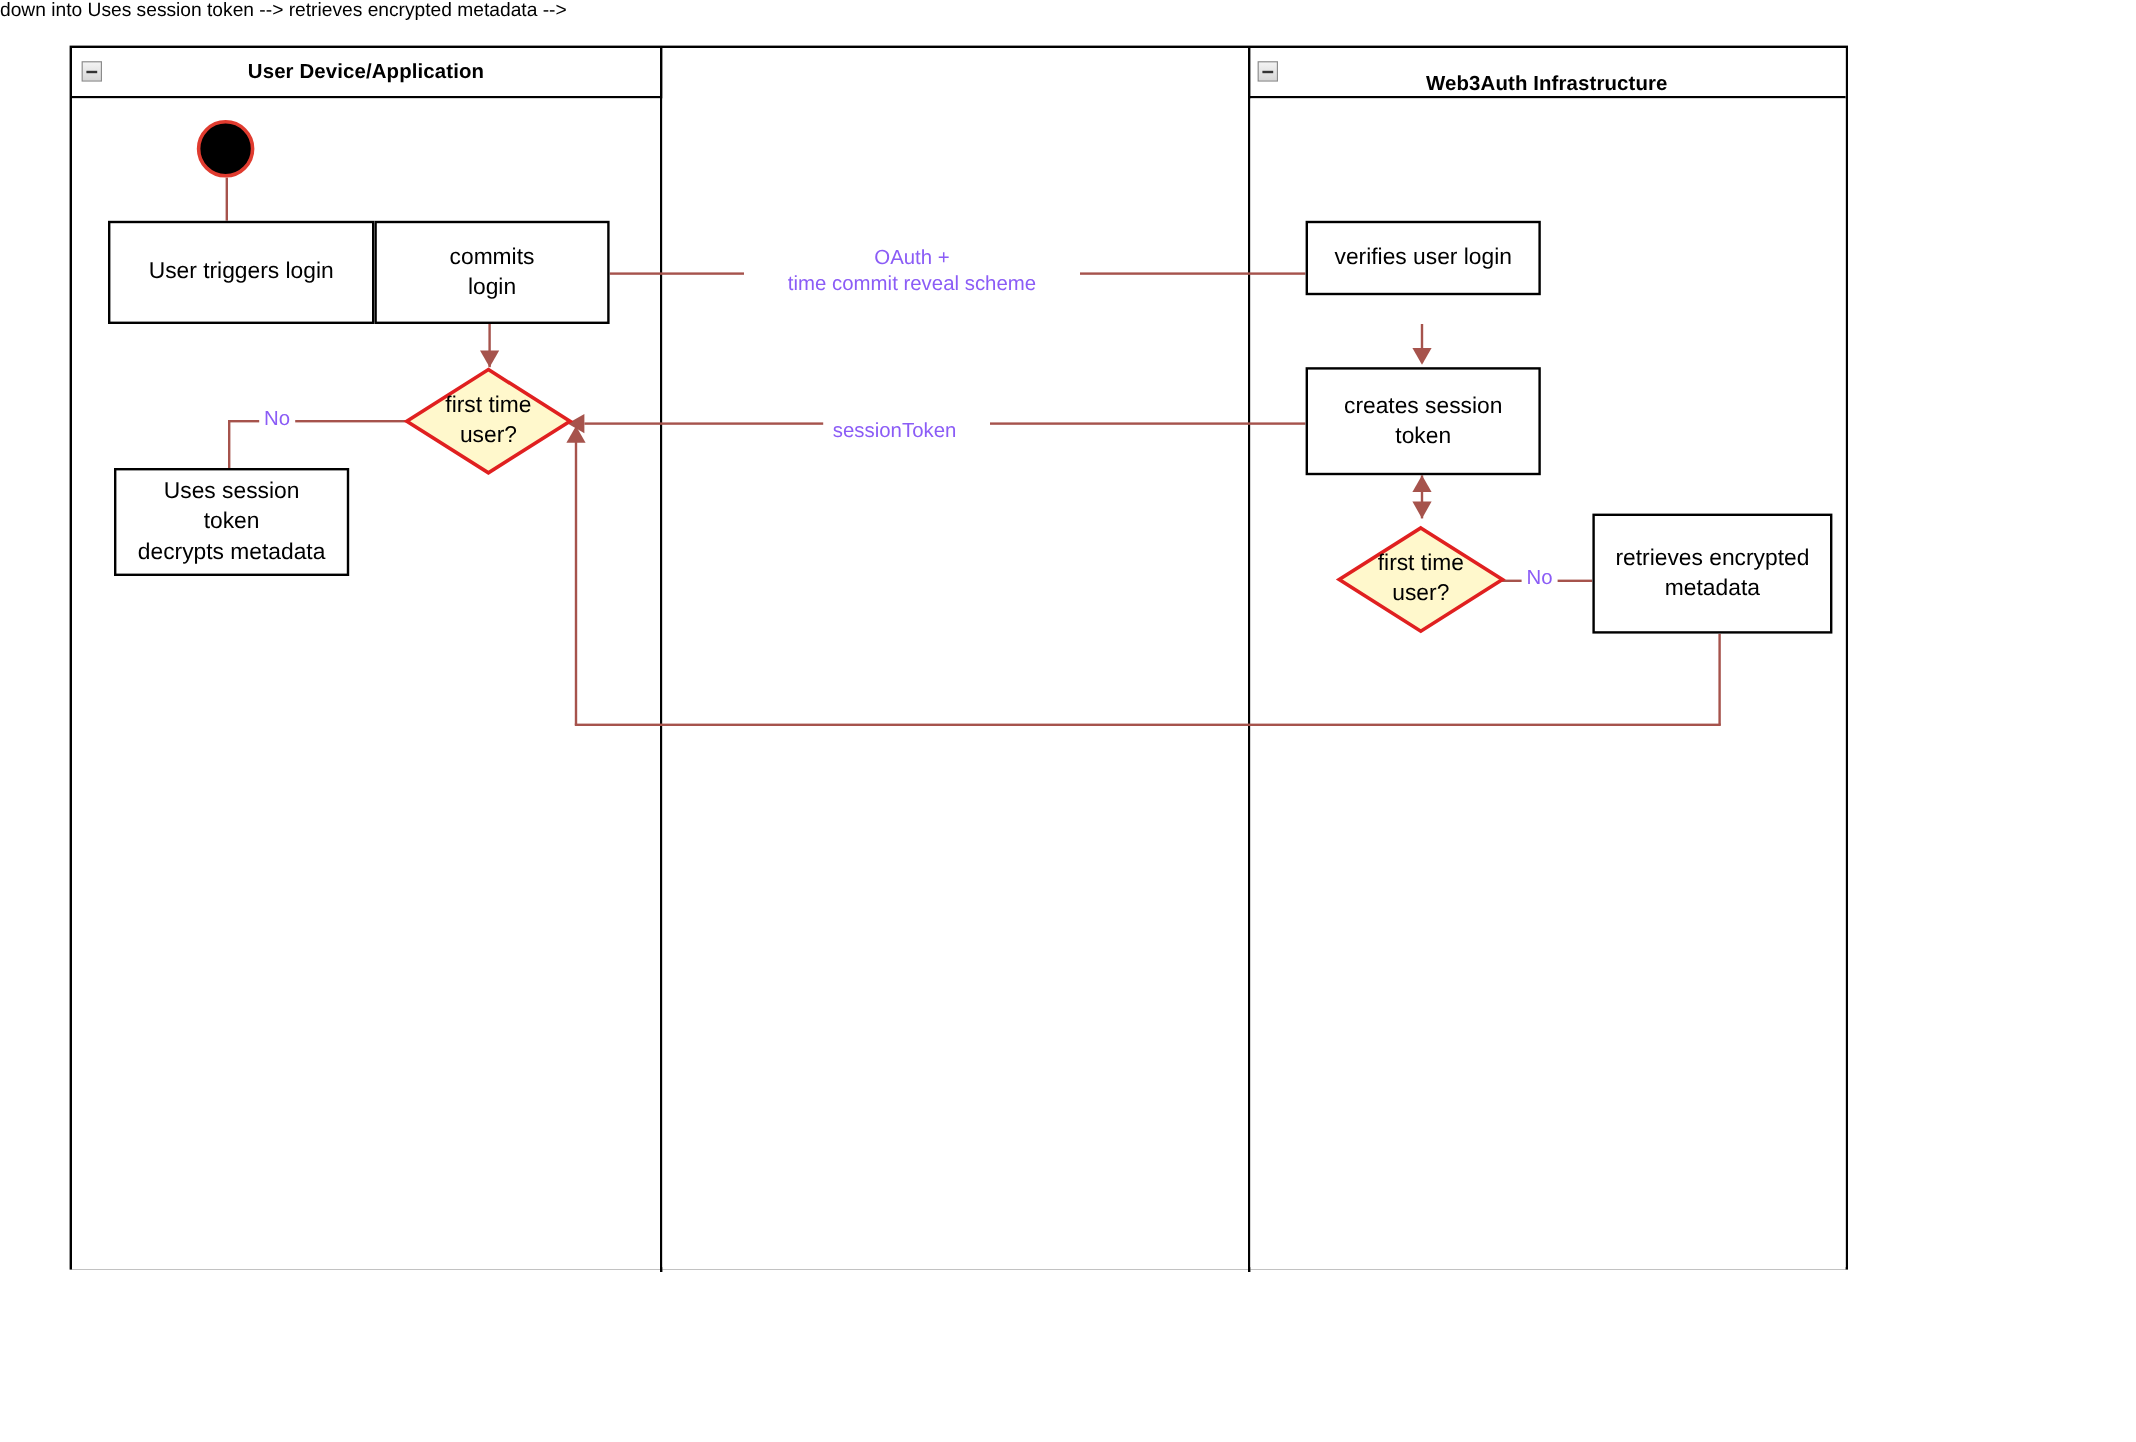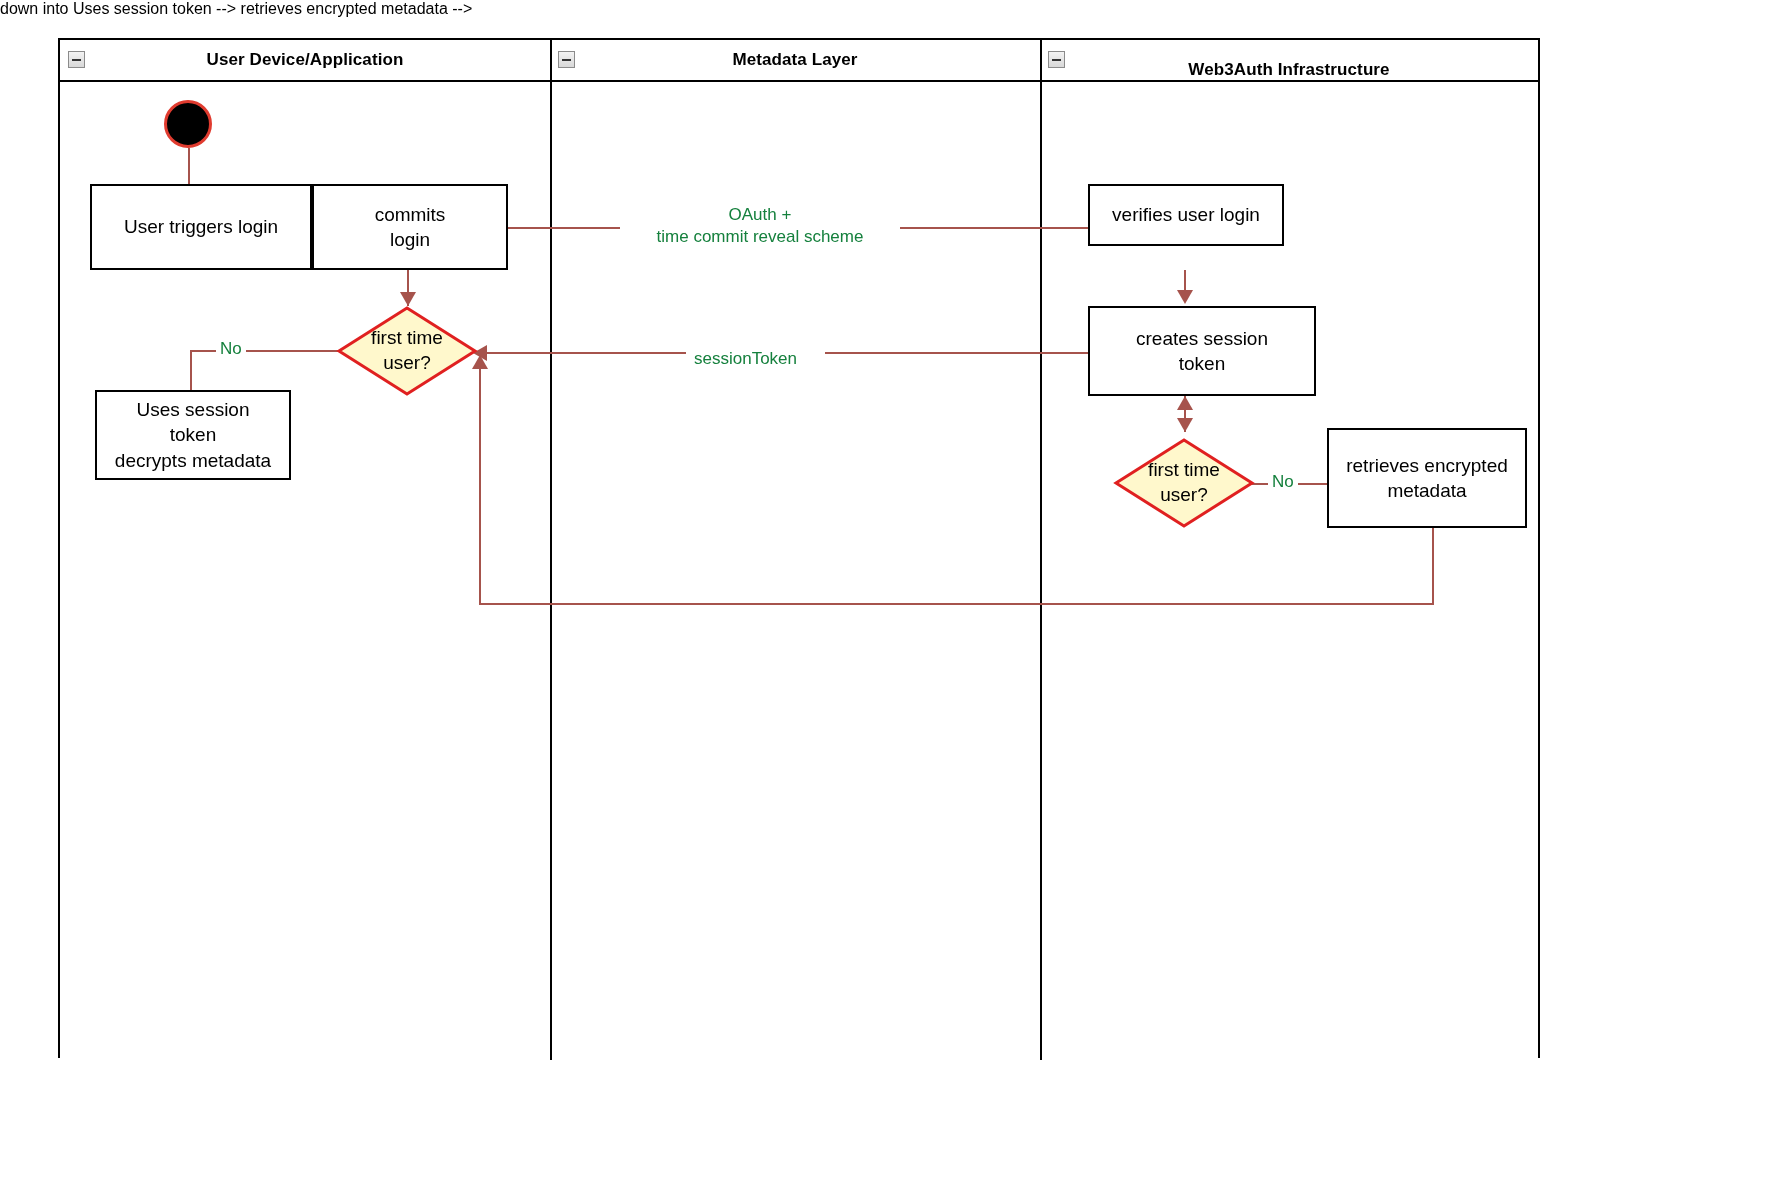--- a/index.html
+++ b/index.html
@@ -37,21 +37,21 @@
   .dec svg{display:block;overflow:visible;}
   .dec .dectext{position:absolute;left:0;top:0;width:100%;height:100%;
                 display:flex;align-items:center;justify-content:center;
                 text-align:center;font-size:19px;line-height:1.3;color:#000;
                 pointer-events:none;}
 
   
   .edge{position:absolute;background:#a6534c;}
   .h{height:2px;}
   .v{width:2px;}
-  .edgelabel{position:absolute;font-size:17px;color:#15803d;background:#fff;
+  .edgelabel{position:absolute;font-size:17px;color:#8b5cf6;background:#fff;
              padding:0 4px;white-space:nowrap;line-height:1.3;text-align:center;}
   .arrow{position:absolute;width:0;height:0;}
   .arrow.down{border-left:8px solid transparent;border-right:8px solid transparent;
               border-top:14px solid #a6534c;}
   .arrow.up{border-left:8px solid transparent;border-right:8px solid transparent;
             border-bottom:14px solid #a6534c;}
   .arrow.right{border-top:8px solid transparent;border-bottom:8px solid transparent;
                border-left:14px solid #a6534c;}
   .arrow.left{border-top:8px solid transparent;border-bottom:8px solid transparent;
               border-right:14px solid #a6534c;}
@@ -63,26 +63,20 @@
 
   
   <div class="pool">
 
     <div class="lane-head" style="left:0;width:490px;">
       <div class="collapse">
           <i></i>
         </div>
       <span class="title">User Device/Application</span>
     </div>
-    <div class="lane-head" style="left:490px;width:490px;">
-      <div class="collapse">
-          <i></i>
-        </div>
-      <span class="title">Metadata Layer</span>
-    </div>
     <div class="lane-head" style="left:980px;width:498px;align-items:flex-end;">
       <div class="collapse">
           <i></i>
         </div>
       <span class="title">Web3Auth Infrastructure</span>
     </div>
 
     <div class="lane-sep" style="left:490px;"></div>
     <div class="lane-sep" style="left:980px;"></div>
 
@@ -181,21 +175,21 @@
       <div>decrypts metadata</div>
     </div>
   </div>
 
   
   <div class="node act" style="left:1088px;top:184px;width:196px;height:62px;">
     <span>verifies user login</span>
   </div>
 
   
-  <div class="node act" style="left:1088px;top:306px;width:228px;height:90px;">
+  <div class="node act" style="left:1088px;top:306px;width:196px;height:90px;">
     <div>
       <div>creates session</div>
       <div>token</div>
     </div>
   </div>
 
   
   <div class="dec" style="left:1114px;top:438px;width:140px;height:90px;">
     <svg width="140" height="90" viewBox="0 0 140 90">
       <polygon points="70,2 138,45 70,88 2,45" fill="#fff8cc" stroke="#e02020" stroke-width="3"></polygon>

